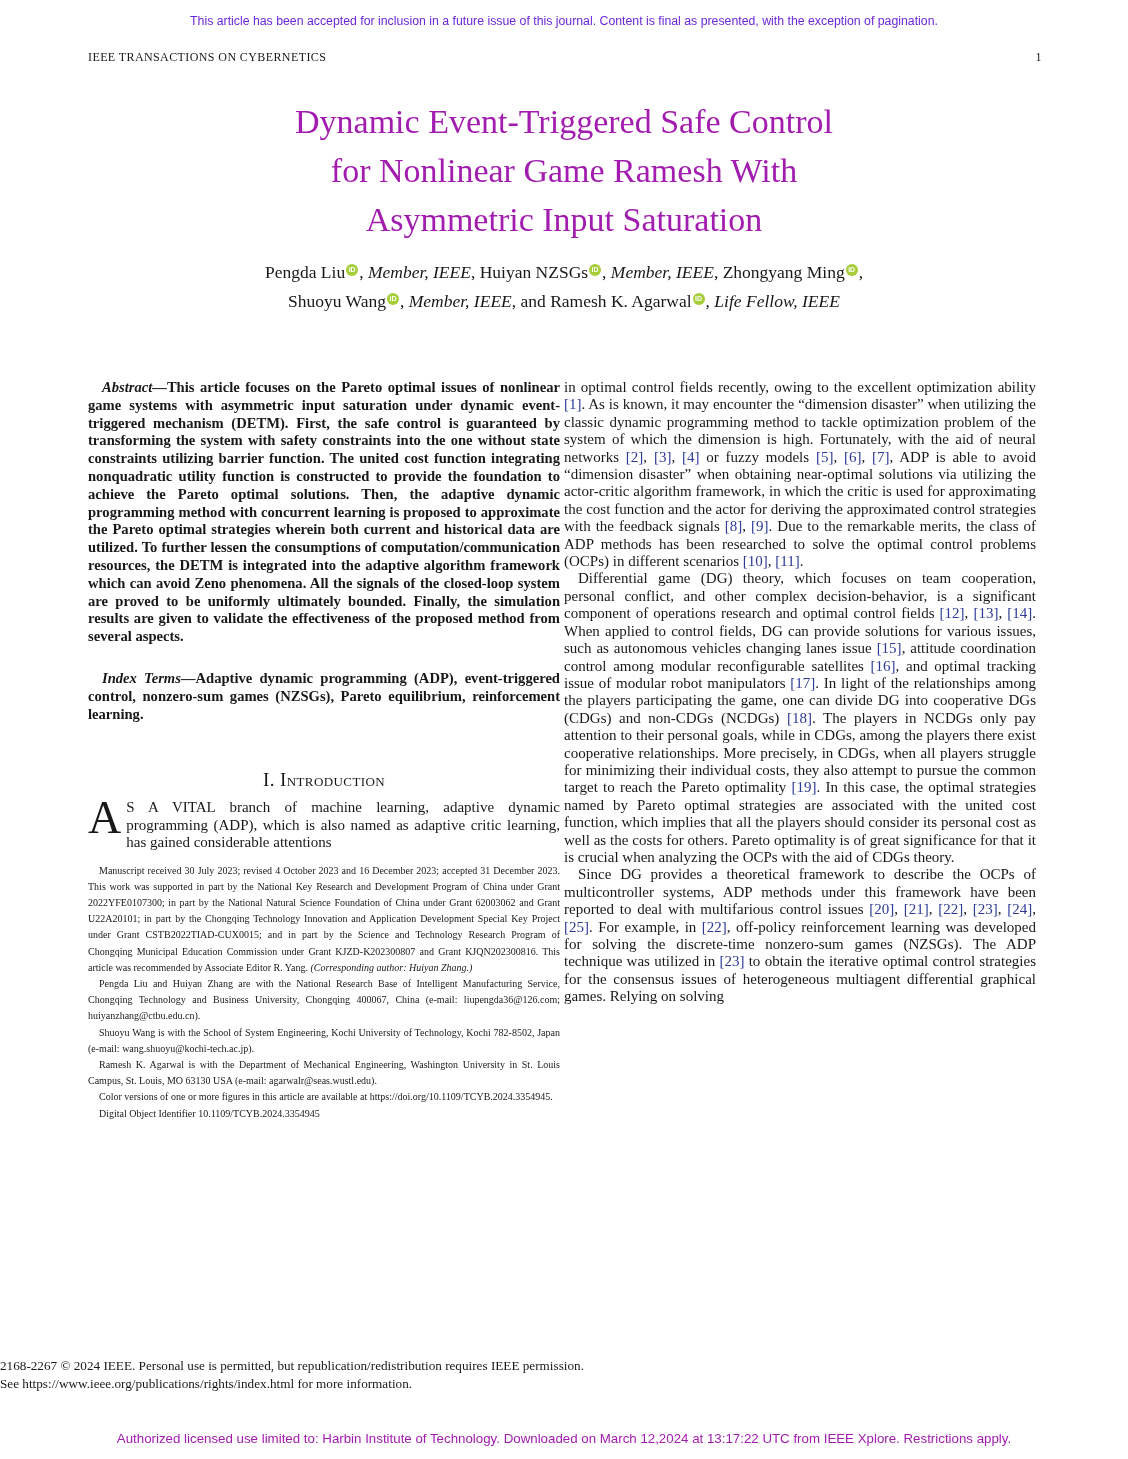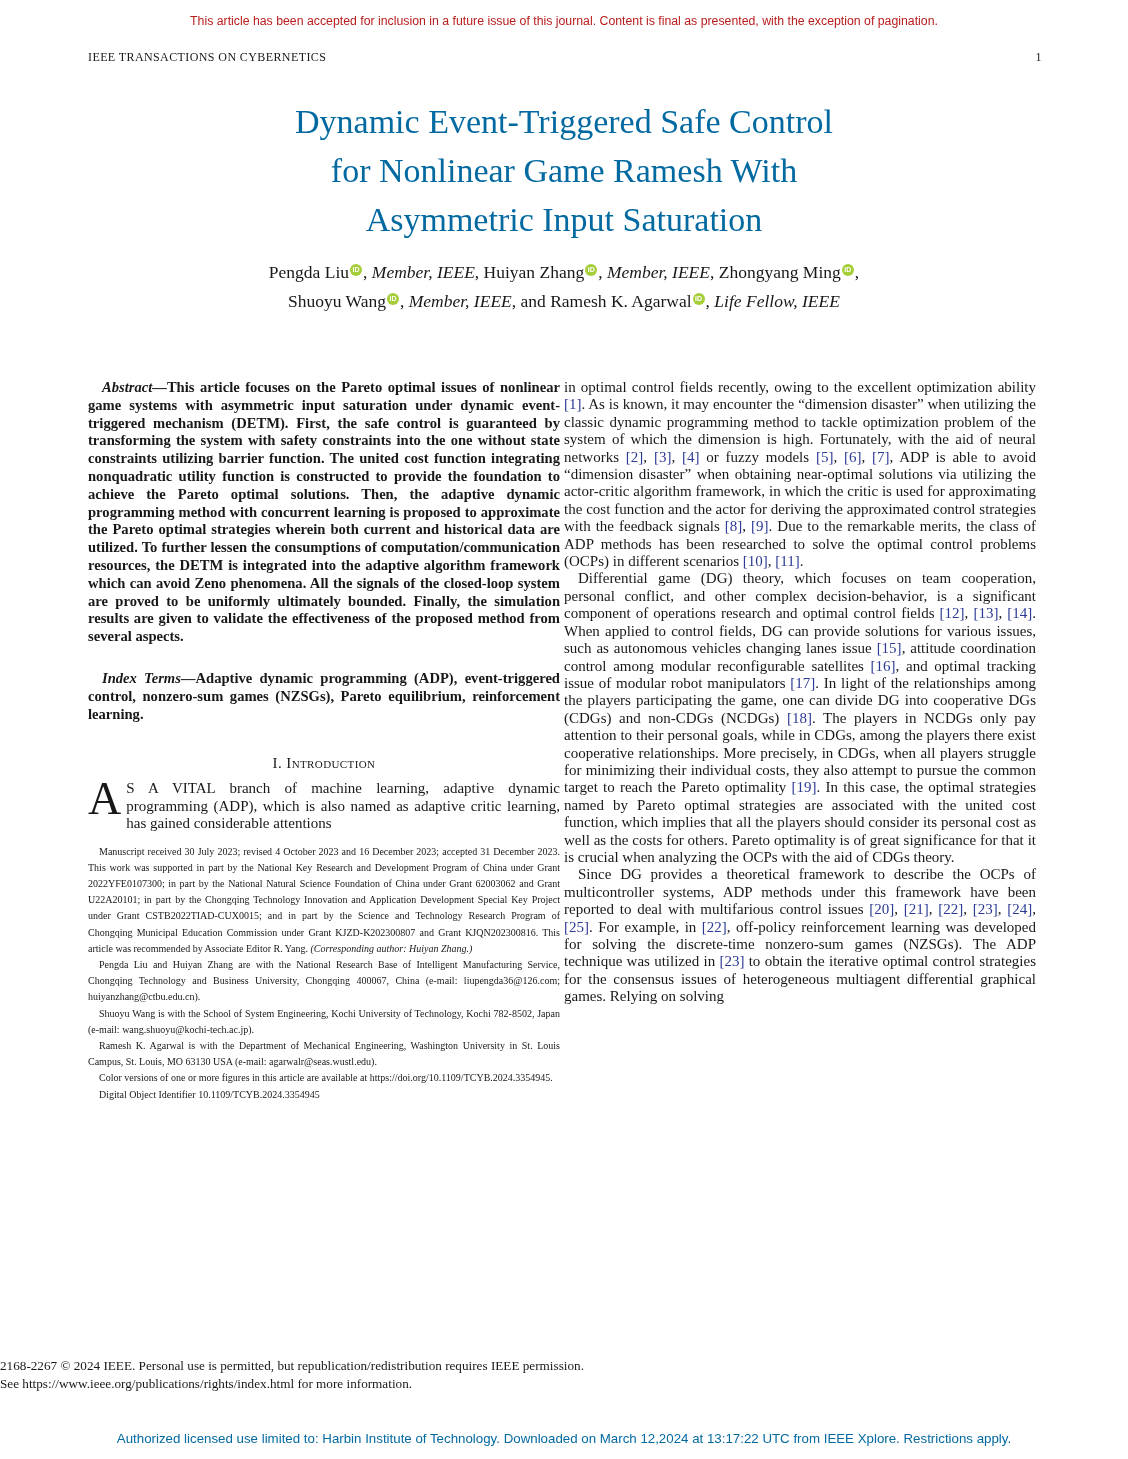--- a/index.html
+++ b/index.html
@@ -1,77 +1,77 @@
 <!DOCTYPE html>
 <html style="--cite: #2c3a94; --orcid: #a6ce39;"><head>
 <meta charset="utf-8">
 <style>
   html,body{margin:0;padding:0;background:#ffffff;}
   body{width:1128px;height:1459px;position:relative;font-family:"Liberation Serif",serif;color:#181818;overflow:hidden;}
   .abs{position:absolute;}
 
   
-  .notice{top:14px;left:0;width:100%;text-align:center;font-family:"Liberation Sans",sans-serif;font-size:12.3px;color:#b91c1c;}
+  .notice{top:14px;left:0;width:100%;text-align:center;font-family:"Liberation Sans",sans-serif;font-size:12.3px;color:#6d28d9;}
 
   
   .runhead{top:50px;left:88px;width:954px;font-size:12px;letter-spacing:.4px;}
   .runhead .pageno{float:right;}
 
   
-  .title{top:97px;left:0;width:100%;text-align:center;font-size:34px;line-height:49px;font-weight:400;color:#0369a1;font-family:Liberation Serif, serif;}
+  .title{top:97px;left:0;width:100%;text-align:center;font-size:34px;line-height:49px;font-weight:400;color:#a21caf;font-family:Liberation Serif, serif;}
 
   
   .authors{top:258px;left:0;width:100%;text-align:center;font-size:17.5px;line-height:28.5px;}
   .it{font-style:italic;}
   .orcid{display:inline-block;width:12px;height:12px;border-radius:50%;background:var(--orcid,#a6ce39);color:#fff;
          font:700 7px/12px "Liberation Sans",sans-serif;text-align:center;vertical-align:6px;margin:0 1px;}
 
   
   .columns{top:379px;left:88px;width:956px;display:flex;gap:4px;}
   .col{width:472px;}
   .jp{text-align:justify;margin:0;}
   .bodytext{font-size:15px;line-height:17.4px;}
   .indent{text-indent:14px;}
 
   .abstract{font-weight:bold;font-size:14.6px;line-height:17.8px;text-indent:14px;}
   .lead{font-style:italic;}
   .idxterms{font-weight:bold;font-size:14.6px;line-height:17.8px;text-indent:14px;margin-top:24px;}
 
-  .sec-head{text-align:center;font-size:15px;margin-top:32px;margin-bottom:8px;font-variant:small-caps;letter-spacing:.4px;}
+  .sec-head{text-align:center;font-size:19px;margin-top:46px;margin-bottom:8px;font-variant:small-caps;letter-spacing:.4px;}
   .sec-head .secnum{font-variant:normal;}
 
   .dropcap{float:left;font-size:46px;line-height:36px;padding:1px 5px 0 0;}
 
   .fnblock{margin-top:11px;}
   .fnote{font-size:10px;line-height:16.2px;text-align:justify;text-indent:11px;margin:0;}
 
   .cite{color:var(--cite,#2c3a94);}
 
   
   .footer-copy{top:1357px;left:0;width:100%;text-align:left;font-size:13.2px;line-height:18px;}
-  .footer-license{top:1431px;left:0;width:100%;text-align:center;font-family:"Liberation Sans",sans-serif;font-size:13.3px;color:#0369a1;}
+  .footer-license{top:1431px;left:0;width:100%;text-align:center;font-family:"Liberation Sans",sans-serif;font-size:13.3px;color:#a21caf;}
 </style>
 </head>
 <body>
 
 <div class="abs notice">This article has been accepted for inclusion in a future issue of this journal. Content is final as presented, with the exception of pagination.</div>
 
 <div class="abs runhead">
   <span class="pageno">1</span>
   <span>IEEE TRANSACTIONS ON CYBERNETICS</span>
 </div>
 
 <div class="abs title">
   <div>Dynamic Event-Triggered Safe Control</div>
   <div>for Nonlinear Game Ramesh With</div>
   <div>Asymmetric Input Saturation</div>
 </div>
 
 <div class="abs authors">
-  <div><span>Pengda Liu</span><span class="orcid">iD</span><span>, </span><span class="it">Member, IEEE</span><span>, Huiyan Zhang</span><span class="orcid">iD</span><span>, </span><span class="it">Member, IEEE</span><span>, Zhongyang Ming</span><span class="orcid">iD</span><span>,</span></div>
+  <div><span>Pengda Liu</span><span class="orcid">iD</span><span>, </span><span class="it">Member, IEEE</span><span>, Huiyan NZSGs</span><span class="orcid">iD</span><span>, </span><span class="it">Member, IEEE</span><span>, Zhongyang Ming</span><span class="orcid">iD</span><span>,</span></div>
   <div><span>Shuoyu Wang</span><span class="orcid">iD</span><span>, </span><span class="it">Member, IEEE</span><span>, and Ramesh K. Agarwal</span><span class="orcid">iD</span><span>, </span><span class="it">Life Fellow, IEEE</span></div>
 </div>
 
 <div class="abs columns">
 
   <div class="col">
     <p class="jp abstract"><span class="lead"><span>Abstract</span>—</span><span>This article focuses on the Pareto optimal issues of nonlinear game systems with asymmetric input saturation under dynamic event-triggered mechanism (DETM). First, the safe control is guaranteed by transforming the system with safety constraints into the one without state constraints utilizing barrier function. The united cost function integrating nonquadratic utility function is constructed to provide the foundation to achieve the Pareto optimal solutions. Then, the adaptive dynamic programming method with concurrent learning is proposed to approximate the Pareto optimal strategies wherein both current and historical data are utilized. To further lessen the consumptions of computation/communication resources, the DETM is integrated into the adaptive algorithm framework which can avoid Zeno phenomena. All the signals of the closed-loop system are proved to be uniformly ultimately bounded. Finally, the simulation results are given to validate the effectiveness of the proposed method from several aspects.</span></p>
 
     <p class="jp idxterms"><span class="lead"><span>Index Terms</span>—</span><span>Adaptive dynamic programming (ADP), event-triggered control, nonzero-sum games (NZSGs), Pareto equilibrium, reinforcement learning.</span></p>
 

